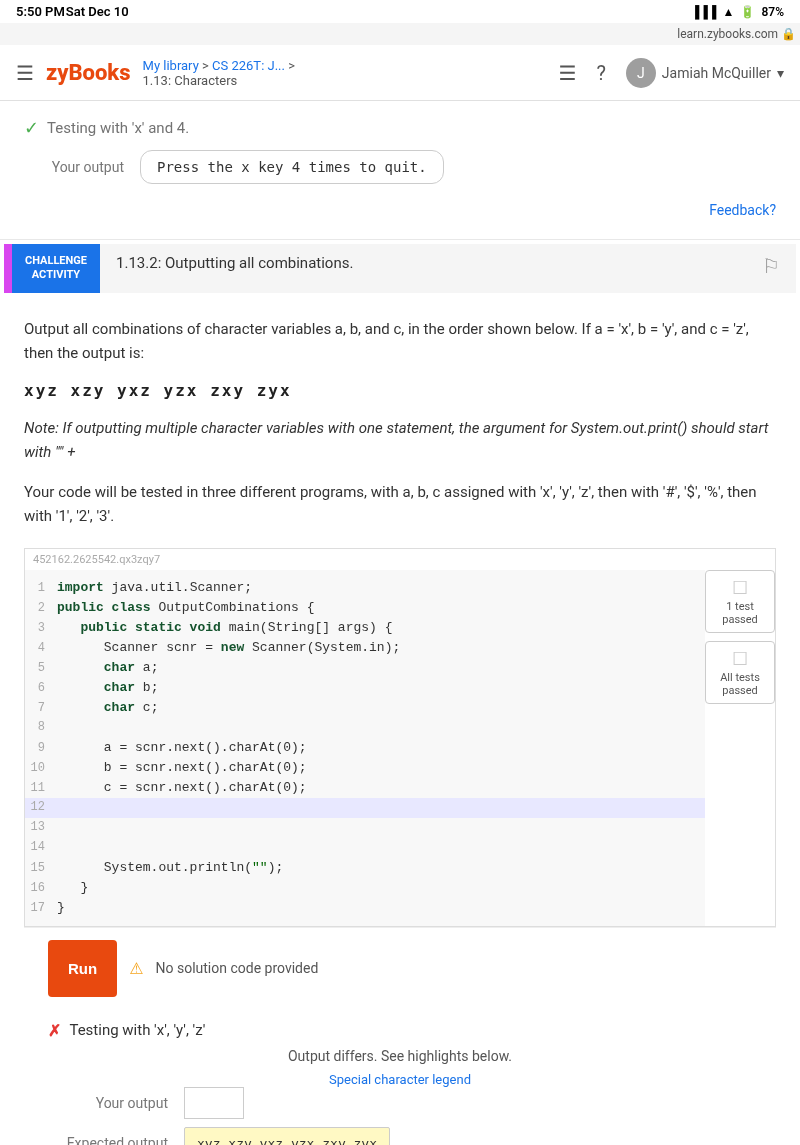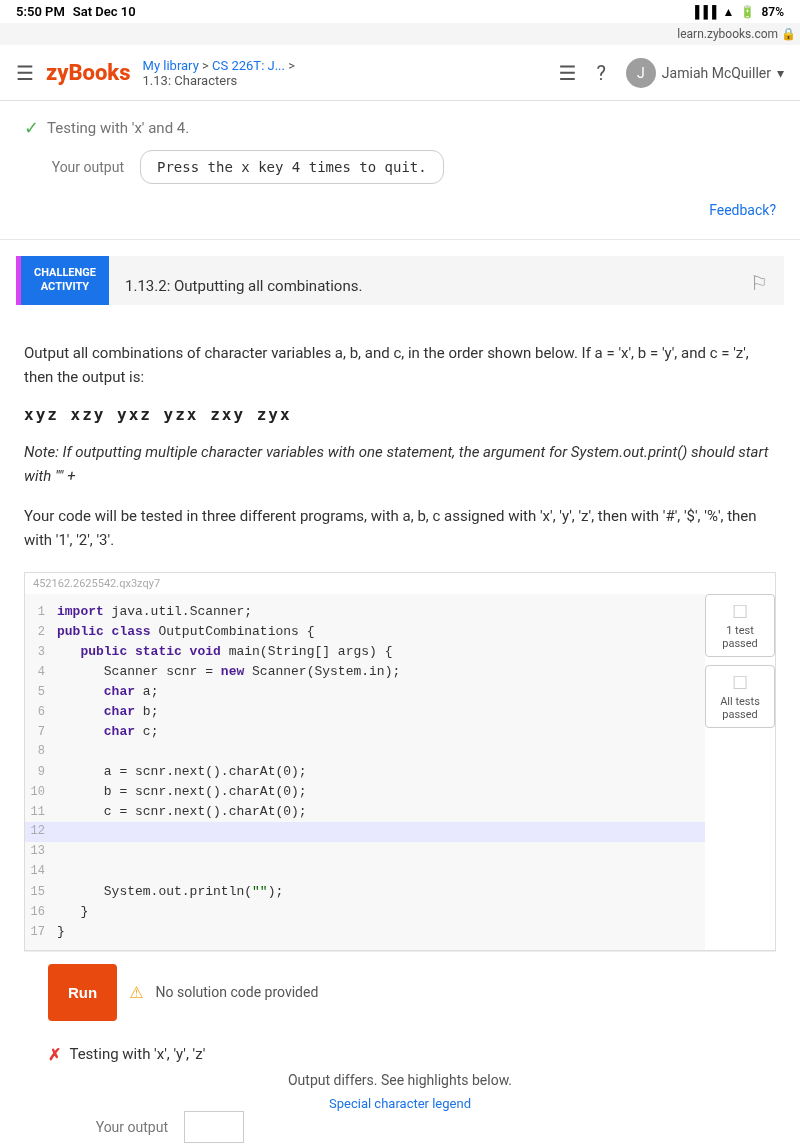--- a/index.html
+++ b/index.html
@@ -90,25 +90,25 @@
     }
     .feedback-row {
       text-align: right;
       padding: 8px 0 12px;
     }
     .feedback-link { color: #1a73e8; font-size: 14px; text-decoration: none; cursor: pointer; }
 
     
     .challenge-header {
       background: #f5f5f5;
-      border-left: 5px solid #d946ef;
-      display: flex;
-      align-items: flex-end;
+      border-left: 8px solid #d946ef;
+      display: flex;
+      align-items: flex-start;
       padding: 0;
-      margin: 16px;
+      margin: 4px;
     }
     .challenge-badge {
       background: #1a73e8;
       color: white;
       font-size: 11px;
       font-weight: 700;
       padding: 10px 12px;
       text-transform: uppercase;
       line-height: 1.3;
       min-width: 88px;
@@ -194,21 +194,21 @@
       text-align: right;
       padding-right: 12px;
       font-size: 12px;
       user-select: none;
       flex-shrink: 0;
     }
     .line-content {
       color: #333;
       white-space: pre;
     }
-    .kw { color: #4c1d95; font-weight: bold; }
+    .kw { color: #14532d; font-weight: bold; }
     .str { color: #006600; }
 
     
     .test-badges {
       position: absolute;
       right: 8px;
       top: 8px;
       display: flex;
       flex-direction: column;
       gap: 8px;
@@ -291,21 +291,21 @@
       font-size: 13px;
       background: #fff9c4;
       border-radius: 2px;
       color: #333;
     }
   </style>
 </head>
 <body>
 
 <div class="status-bar">
-  <div style="display:flex;gap:8px;align-items:center;">
+  <div style="display:flex;gap:1px;align-items:center;">
     <span>5:50 PM</span>
     <span>Sat Dec 10</span>
   </div>
   <div class="status-icons">
     <span>▐▐▐</span>
     <span>▲</span>
     <span>🔋</span>
     <span>87%</span>
   </div>
 </div>

